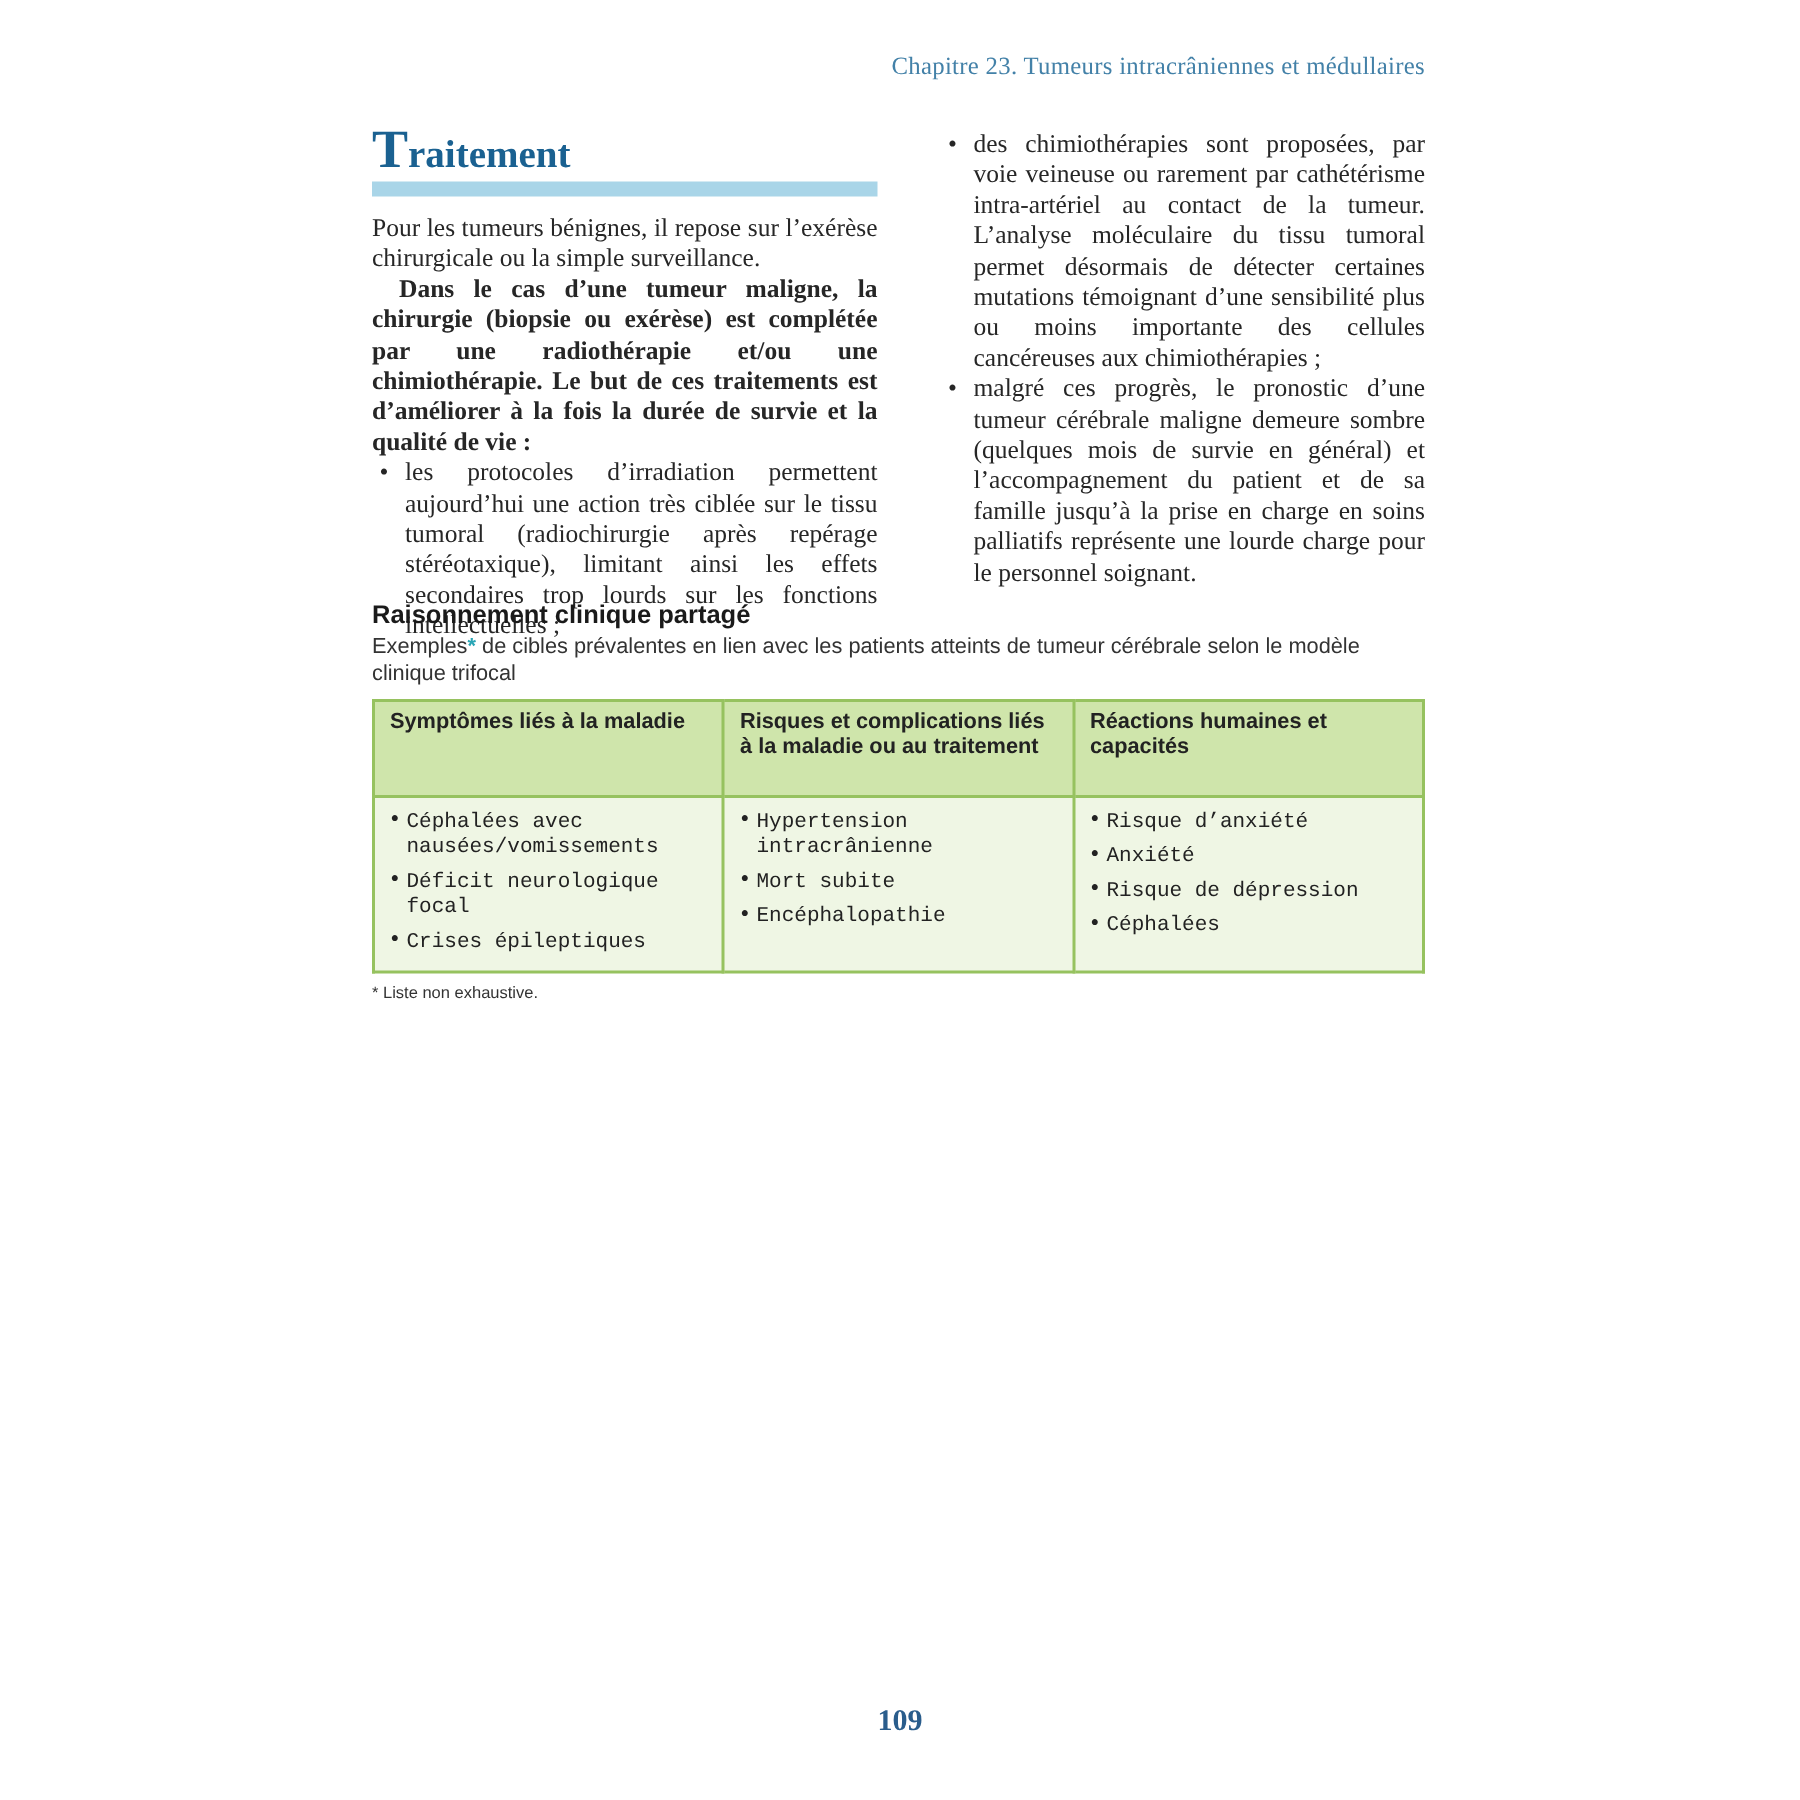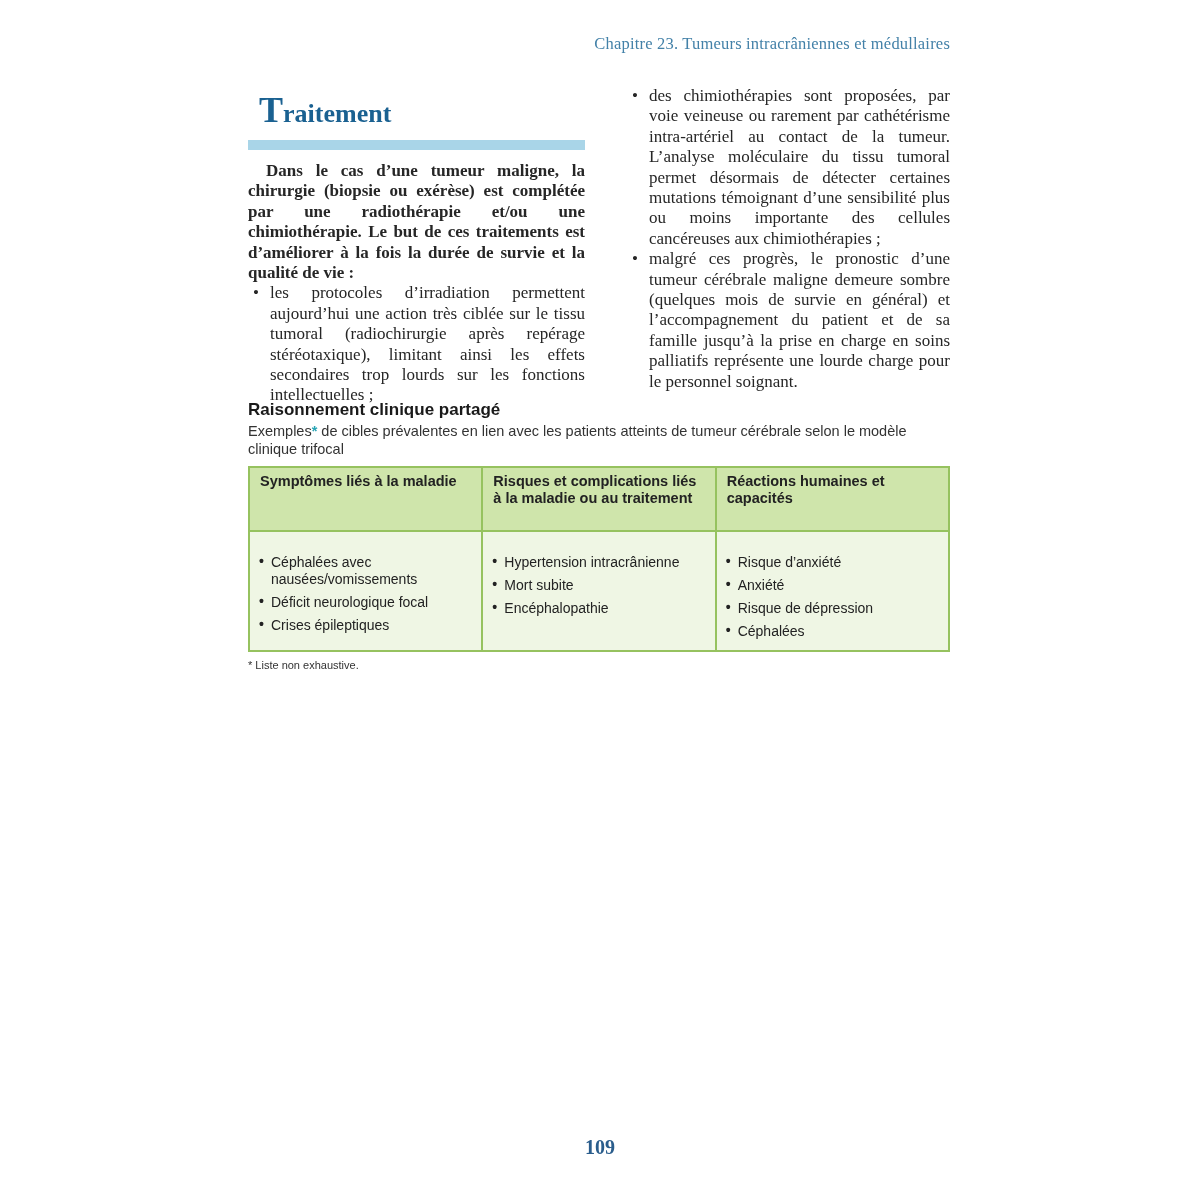--- a/index.html
+++ b/index.html
@@ -19,21 +19,21 @@
     color:var(--header_blue);
     font-size:16.5px;
     letter-spacing:0.2px;
   }
 
   .col { position:absolute; }
   .col.left  { left:0;   top:84px; width:337px; }
   .col.right { left:379px; top:86px; width:323px; }
 
   .title {
-    margin:11px; padding:0;
+    margin:0; padding:0;
     font-size:26px; line-height:30px;
     font-weight:700;
     color:var(--title_blue);
     font-family:"Liberation Serif", serif;
   }
   .title::first-letter { font-size:36px; }
   .title-bar {
     width:337px; height:10px;
     background:var(--bar_blue);
     margin-top:3px; margin-bottom:11px;
@@ -76,22 +76,23 @@
     font-weight:700; text-align:left;
     padding:5px 10px 23px 10px;
     line-height:17px;
     vertical-align:top;
     font-size:14.5px;
   }
   table.clinical-table td {
     background:var(--table_body_bg);
     border:2px solid var(--table_border_green);
     vertical-align:top;
-    padding:22px 10px 10px 8px;
+    padding:8px 10px 10px 8px;
     line-height:17px;
+    font-family:Liberation Mono, monospace;
   }
   .cell-bullet { position:relative; padding-left:13px; margin-bottom:6px; }
   .cell-bullet:last-child { margin-bottom:0; }
   .cell-bullet::before { content:"\2022"; position:absolute; left:1px; top:-1px; font-weight:700; }
 
   .footnote {
     margin:7px 0 0 0;
     font-size:11px; color:#333;
     font-family:"Liberation Sans", sans-serif;
   }
@@ -108,20 +109,21 @@
 <body>
 
 <div class="page">
   <div class="content">
 
     <div class="chapter-header">Chapitre 23. Tumeurs intracrâniennes et médullaires</div>
 
     <div class="col left">
       <h1 class="title">Traitement</h1>
       <div class="title-bar"></div>
+      <p class="para">Pour les tumeurs bénignes, il repose sur l’exérèse chirurgicale ou la simple surveillance.</p>
       <p class="para indent">Dans le cas d’une tumeur maligne, la chirurgie (biopsie ou exérèse) est complétée par une radiothérapie et/ou une chimiothérapie. Le but de ces traitements est d’améliorer à la fois la durée de survie et la qualité de vie&nbsp;:</p>
       <div class="bullet">les protocoles d’irradiation permettent aujourd’hui une action très ciblée sur le tissu tumoral (radiochirurgie après repérage stéréotaxique), limitant ainsi les effets secondaires trop lourds sur les fonctions intellectuelles&nbsp;;</div>
     </div>
 
     <div class="col right">
       <div class="bullet">des chimiothérapies sont proposées, par voie veineuse ou rarement par cathétérisme intra-artériel au contact de la tumeur. L’analyse moléculaire du tissu tumoral permet désormais de détecter certaines mutations témoignant d’une sensibilité plus ou moins importante des cellules cancéreuses aux chimiothérapies&nbsp;;</div>
       <div class="bullet">malgré ces progrès, le pronostic d’une tumeur cérébrale maligne demeure sombre (quelques mois de survie en général) et l’accompagnement du patient et de sa famille jusqu’à la prise en charge en soins palliatifs représente une lourde charge pour le personnel soignant.</div>
     </div>
 
     <div class="clinical">

